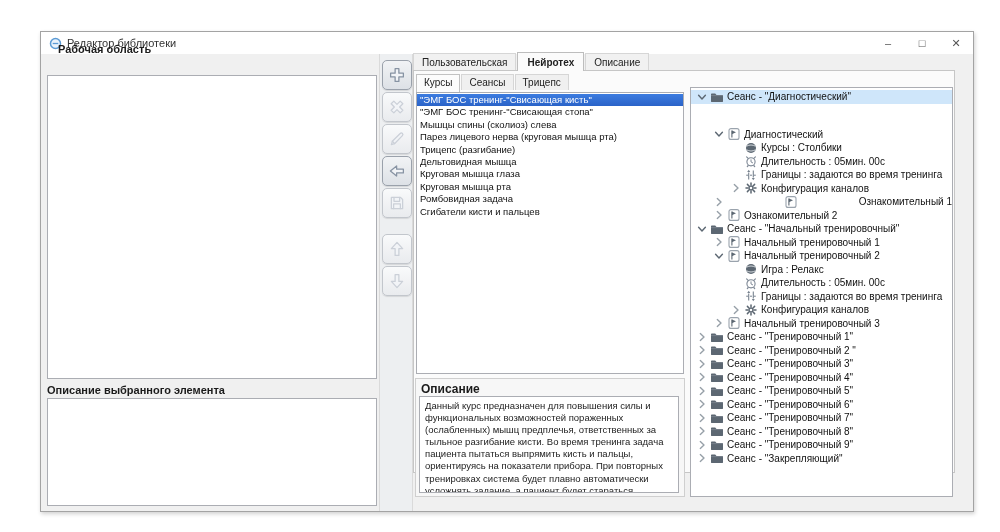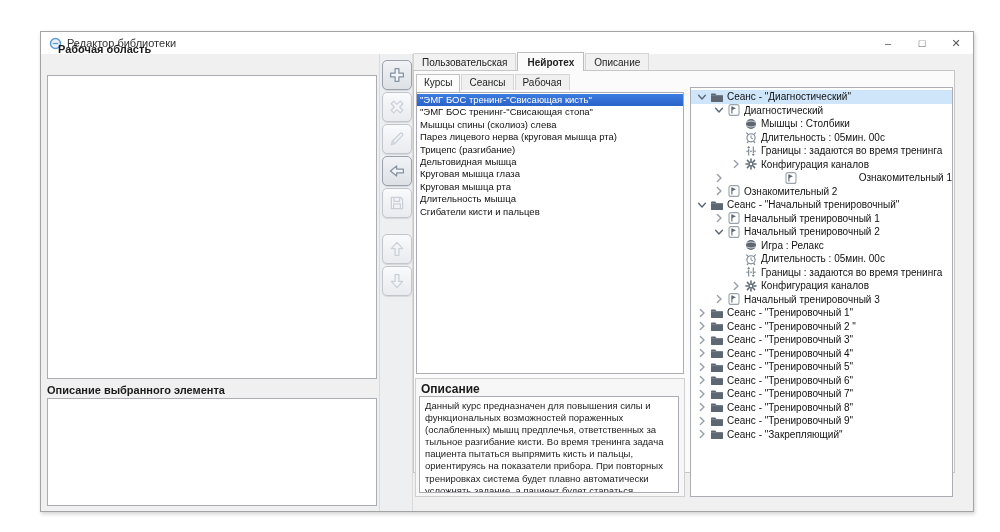--- a/index.html
+++ b/index.html
@@ -119,32 +119,32 @@
   <div class="maintabs" id="maintabs">
       <span class="tab">Пользовательская</span>
       <span class="tab active">Нейротех</span>
       <span class="tab">Описание</span>
     </div>
 
   <div class="tabpage">
     <div class="subtabs" id="subtabs">
         <span class="stab active">Курсы</span>
         <span class="stab">Сеансы</span>
-        <span class="stab">Рабочая</span>
+        <span class="stab">Трицепс</span>
       </div>
     <div class="box list-box" id="courseList">
         <div class="list-item sel">"ЭМГ БОС тренинг-"Свисающая кисть"</div>
         <div class="list-item">"ЭМГ БОС тренинг-"Свисающая стопа"</div>
         <div class="list-item">Мышцы спины (сколиоз) слева</div>
         <div class="list-item">Парез лицевого нерва (круговая мышца рта)</div>
         <div class="list-item">Трицепс (разгибание)</div>
         <div class="list-item">Дельтовидная мышца</div>
         <div class="list-item">Круговая мышца глаза</div>
         <div class="list-item">Круговая мышца рта</div>
-        <div class="list-item">Длительность мышца</div>
+        <div class="list-item">Ромбовидная задача</div>
         <div class="list-item">Сгибатели кисти и пальцев</div>
       </div>
     <div class="descgroup">
       <div class="label desc-caption">Описание</div>
       <div class="box desc-text">Данный курс предназначен для повышения силы и функциональных возможностей пораженных (ослабленных) мышц предплечья, ответственных за тыльное разгибание кисти. Во время тренинга задача пациента пытаться выпрямить кисть и пальцы, ориентируясь на показатели прибора. При повторных тренировках система будет плавно автоматически усложнять задание, а пациент будет стараться поддерживать полезный результат, тем самым давать мышце постоянно повышающуюся нагрузку.</div>
     </div>
     <div class="box tree-box" id="treeBox">
         <div class="trow sel" style="padding-left: 4px;">
           <span class="chev">
             <svg width="12" height="12" viewBox="0 0 12 12" fill="none" stroke="#5c6772" stroke-width="1.4" stroke-linecap="round" stroke-linejoin="round">
@@ -152,21 +152,21 @@
             </svg>
           </span>
           <span class="ticon">
             <svg width="14" height="14" viewBox="0 0 14 14">
               <path d="M1 4.3c0-.4.3-.7.7-.7h3.5l1.3 1.5h6c.3 0 .5.2.5.5v5.9c0 .3-.2.5-.5.5H1.5c-.3 0-.5-.2-.5-.5z" fill="#5c6772"></path>
               <path d="M1 5.6h12" stroke="#8b949d" stroke-width=".6"></path>
             </svg>
           </span>
           <span class="tlabel">Сеанс - "Диагностический"</span>
         </div>
-        <div class="trow" style="padding-left: 21px;">
+        <div class="trow" style="padding-left: 21px; margin-top: 24px;">
           <span class="chev">
             <svg width="12" height="12" viewBox="0 0 12 12" fill="none" stroke="#5c6772" stroke-width="1.4" stroke-linecap="round" stroke-linejoin="round">
               <path d="M2.6 4.3L6 8l3.4-3.7"></path>
             </svg>
           </span>
           <span class="ticon">
             <svg width="14" height="14" viewBox="0 0 14 14">
               <rect x="2" y="1.6" width="10" height="10.8" rx="2" fill="#fff" stroke="#9aa3ad" stroke-width="1.1"></rect>
               <path d="M4.9 3.6v6.8" stroke="#5c6772" stroke-width="1.1"></path>
               <path d="M4.9 3.4l4.1 1.9-4.1 1.9z" fill="#5c6772"></path>
@@ -175,21 +175,21 @@
           <span class="tlabel">Диагностический</span>
         </div>
         <div class="trow" style="padding-left: 38px;">
           <span class="chev"></span>
           <span class="ticon">
             <svg width="14" height="14" viewBox="0 0 14 14">
               <circle cx="7" cy="7" r="5" fill="#5c6772"></circle>
               <path d="M2.5 5.2c3-1.6 6-1.6 9 0M2.5 8.8c3 1.6 6 1.6 9 0" stroke="#dfe3e6" stroke-width=".9" fill="none"></path>
             </svg>
           </span>
-          <span class="tlabel">Мышцы : Столбики</span>
+          <span class="tlabel">Курсы : Столбики</span>
         </div>
         <div class="trow" style="padding-left: 38px;">
           <span class="chev"></span>
           <span class="ticon">
             <svg width="14" height="14" viewBox="0 0 14 14">
               <circle cx="7" cy="7.8" r="4.1" fill="#fff" stroke="#7e8895" stroke-width="1.1"></circle>
               <path d="M7 5.8v2.1l1.6.9" stroke="#7e8895" stroke-width="1" fill="none" stroke-linecap="round"></path>
               <path d="M3.9 4.1L2.6 2.9M10.1 4.1l1.3-1.2M4.2 11.5l-.9 1.1M9.8 11.5l.9 1.1" stroke="#7e8895" stroke-width="1.2" stroke-linecap="round"></path>
             </svg>
           </span>

